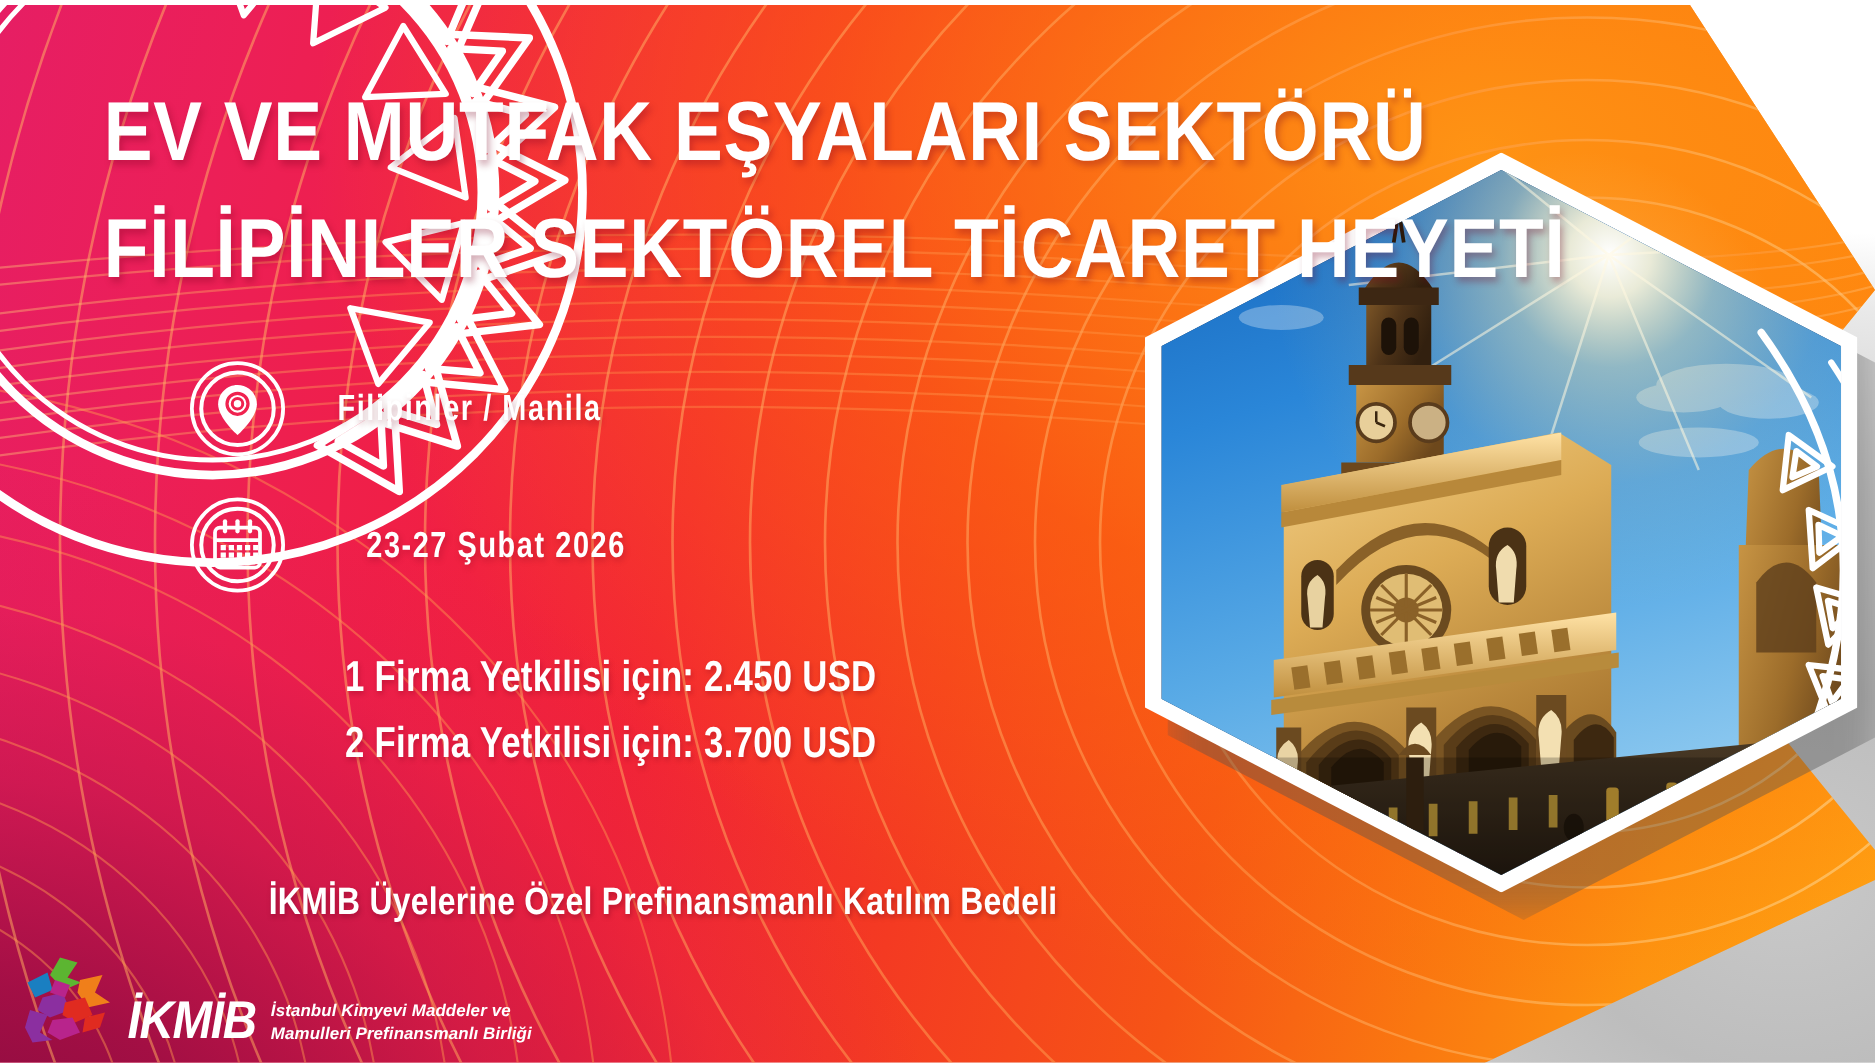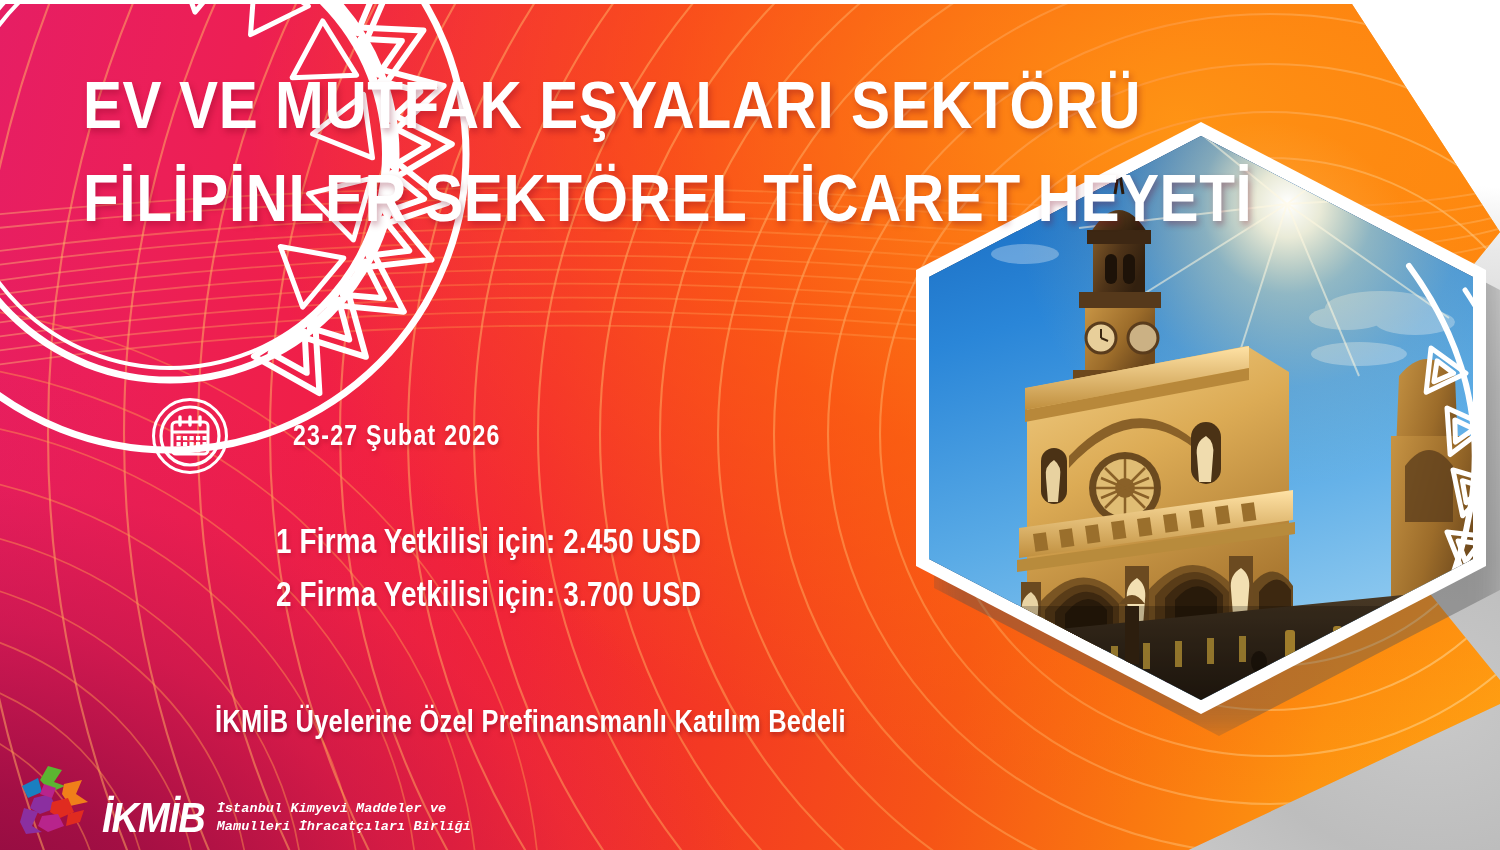--- a/index.html
+++ b/index.html
@@ -179,21 +179,21 @@
     font-weight:bold;
     font-style:italic;
     font-size:38px;
     color:#ffffff;
     letter-spacing:-1px;
     transform:scaleY(1.12);
     line-height:1;
   }
   .logo-sub{
     margin-left:12px;
-    font-family:Liberation Mono, monospace;
+    font-family:Liberation Sans, sans-serif;
     font-weight:bold;
     font-style:italic;
     font-size:13.5px;
     line-height:1.35;
     color:#ffffff;
     white-space:nowrap;
     letter-spacing:.1px;
   }
 </style>
 </head>
@@ -579,20 +579,31 @@
         </g>
       </svg>
     </div>
   </div>
 
   <div class="title-block">
     <div class="title-line">EV VE MUTFAK EŞYALARI SEKTÖRÜ</div>
     <div class="title-line">FİLİPİNLER SEKTÖREL TİCARET HEYETİ</div>
   </div>
 
+  <div class="info-row loc">
+    <div class="icon-circle">
+      <svg width="70" height="70" viewBox="0 0 70 70">
+        <circle cx="35" cy="35" r="29" fill="none" stroke="#ffffff" stroke-width="3.2"></circle>
+        <path d="M35 16 c-8.6 0 -15.5 6.9 -15.5 15.4 c0 11 15.5 24.6 15.5 24.6 s15.5 -13.6 15.5 -24.6 C50.5 22.9 43.6 16 35 16 Z" fill="#ffffff"></path>
+        <circle cx="35" cy="31" r="8.4" fill="none" stroke="#f0224f" stroke-width="2.6"></circle>
+        <circle cx="35" cy="31" r="4.2" fill="none" stroke="#f0224f" stroke-width="2.4"></circle>
+      </svg>
+    </div>
+    <div class="info-text">Filipinler / Manila</div>
+  </div>
 
   <div class="info-row date">
     <div class="icon-circle">
       <svg width="70" height="70" viewBox="0 0 70 70">
         <circle cx="35" cy="35" r="29" fill="none" stroke="#ffffff" stroke-width="3.2"></circle>
         <rect x="17" y="21" width="36" height="32" rx="4" fill="none" stroke="#ffffff" stroke-width="3"></rect>
         <line x1="17" y1="31" x2="53" y2="31" stroke="#ffffff" stroke-width="3"></line>
         <line x1="25" y1="16" x2="25" y2="24" stroke="#ffffff" stroke-width="3.4" stroke-linecap="round"></line>
         <line x1="35" y1="16" x2="35" y2="24" stroke="#ffffff" stroke-width="3.4" stroke-linecap="round"></line>
         <line x1="45" y1="16" x2="45" y2="24" stroke="#ffffff" stroke-width="3.4" stroke-linecap="round"></line>
@@ -637,17 +648,17 @@
           <path d="M34 38 L50 34 L56 48 L42 54 L32 48 Z" fill="#e02b20"></path>
           <path d="M24 52 L40 50 L46 62 L30 68 L20 62 Z" fill="#b8248c"></path>
           <path d="M50 50 L66 46 L62 58 L48 62 Z" fill="#e02b20"></path>
           <path d="M26 20 L38 24 L34 34 L22 30 Z" fill="#b8248c"></path>
         </g>
       </svg>
     </div>
     <div class="logo-word">İKMİB</div>
     <div class="logo-sub">
       <div>İstanbul Kimyevi Maddeler ve</div>
-      <div>Mamulleri İhracatçıları Birliği</div>
+      <div>Mamulleri Prefinansmanlı Birliği</div>
     </div>
   </div>
 
 </div>
 
 </body></html>

